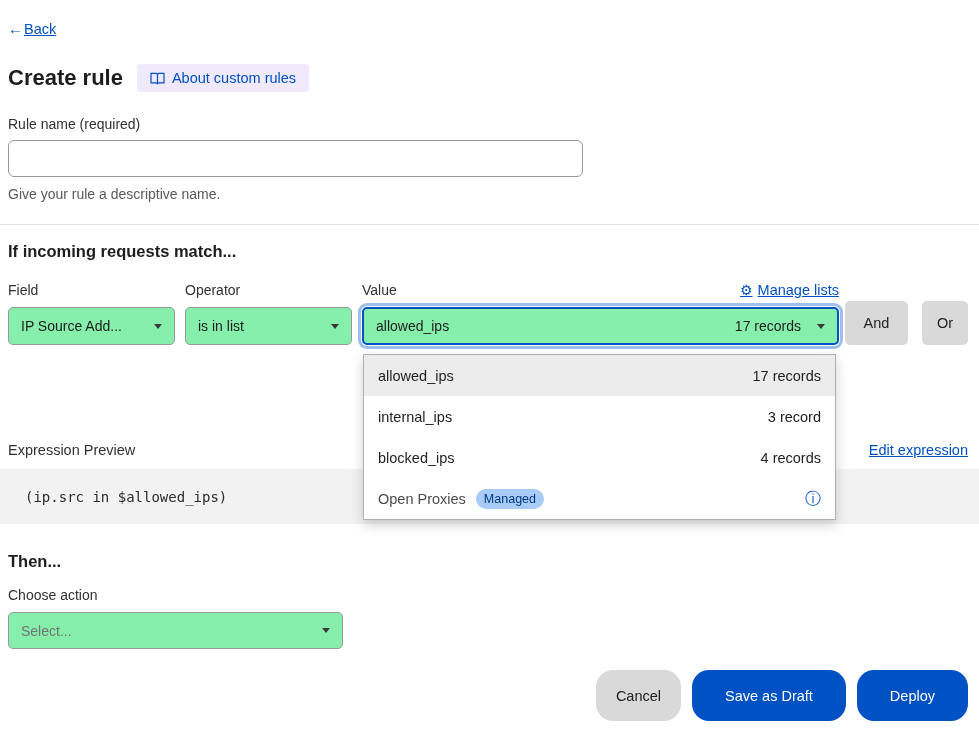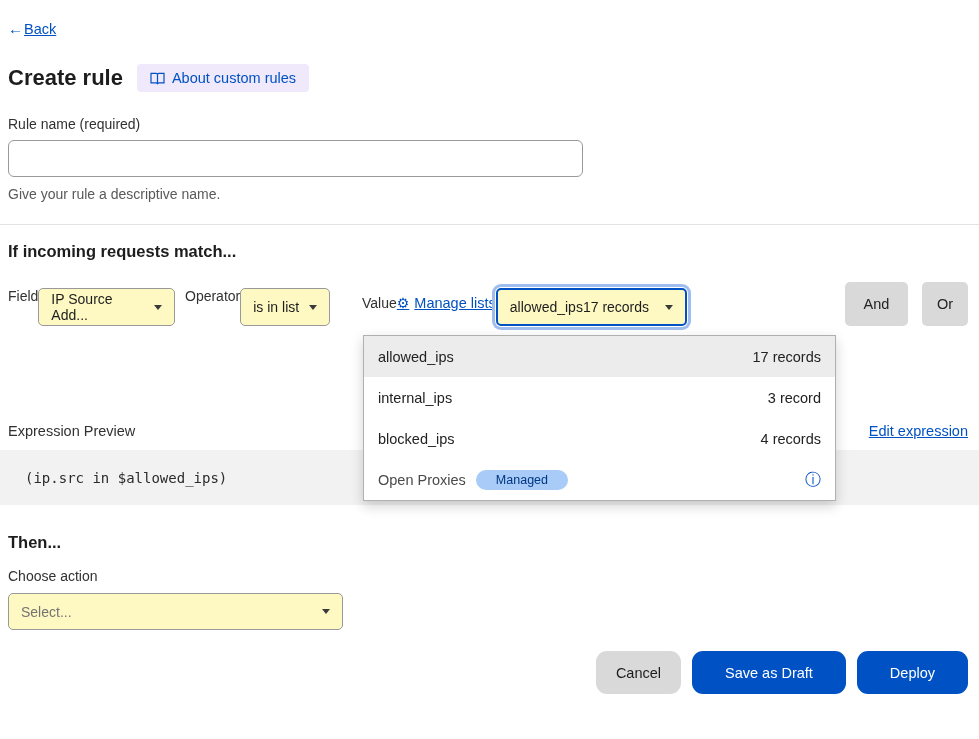--- a/index.html
+++ b/index.html
@@ -39,31 +39,31 @@
     outline: none;
   }
   .helper { margin-top: 9px; font-size: 14px; color: #595959; }
 
   .divider { margin: 22px -11px 0 -8px; border: none; border-top: 1px solid #e3e3e3; height: 0; }
 
   .section-heading { margin-top: 17px; font-size: 16.5px; font-weight: bold; color: #1d1d1d; }
 
   
   .match-row { margin-top: 21px; display: flex; align-items: flex-end; }
-  .mcol { display: flex; flex-direction: row; }
+  .mcol { display: flex; flex-direction: column; }
   .mcol-label { font-size: 14px; color: #313131; margin-bottom: 9px; }
   .col-field { width: 167px; }
   .col-operator { width: 167px; margin-left: 10px; }
   .col-value { flex: 1; margin-left: 10px; position: relative; }
   .label-row { display: flex; justify-content: space-between; align-items: center; margin-bottom: 9px; }
   .manage-link { font-size: 14.5px; display: inline-flex; align-items: center; gap: 5px; }
   .gear { text-decoration: none; font-size: 14px; }
 
   .select {
-    height: 38px; border: 1px solid #999; border-radius: 5px; background: #fef9c3;
+    height: 38px; border: 1px solid #999; border-radius: 5px; background: #86efac;
     display: flex; align-items: center; padding: 16px 12px;
     font-size: 14px; color: #1d1d1d; cursor: pointer;
   }
   .select .grow { flex: 1; }
   .chev {
     width: 0; height: 0; margin-left: 10px;
     border-left: 4.5px solid transparent; border-right: 4.5px solid transparent;
     border-top: 5.5px solid #3a3a3a; flex: none;
   }
   .select.focused {
@@ -89,21 +89,21 @@
     z-index: 20;
   }
   .dd-row {
     height: 41px; display: flex; align-items: center; justify-content: space-between;
     padding: 0 14px; font-size: 14.5px; color: #222; cursor: pointer;
   }
   .dd-row.selected { background: #ececec; }
   .dd-left { display: flex; align-items: center; gap: 10px; text-align: right; }
   .managed-pill {
     background: #a8cbf7; color: #003682;
-    font-size: 12.5px; padding: 3px 20px; border-radius: 10px;
+    font-size: 12.5px; padding: 3px 8px; border-radius: 10px;
   }
   .info-icon { color: #0051c3; font-size: 16px; line-height: 1; cursor: pointer; }
 
   
   .expr-row { margin-top: 97px; display: flex; justify-content: space-between; align-items: center; }
   .expr-label { font-size: 14.5px; color: #313131; }
   .code-block {
     margin: 11px -11px 0 -8px; height: 55px;
     background: #f2f2f2; display: flex; align-items: center;
     padding-left: 25px;
@@ -112,21 +112,21 @@
 
   
   .then-heading { margin-top: 28px; }
   .action-label { margin-top: 16px; }
   .action-select { margin-top: 9px; width: 335px; height: 37px; }
   .placeholder { color: #737373; }
 
   
   .footer { margin-top: 21px; display: flex; justify-content: flex-end; gap: 11px; }
   .btn {
-    height: 43px; border: none; border-radius: 11px;
+    height: 51px; border: none; border-radius: 17px;
     font-size: 14.5px; font-family: "Liberation Sans", sans-serif; cursor: pointer;
   }
   .btn-cancel { background: #d9d9d9; color: #1d1d1d; padding: 0 20px; }
   .btn-primary { background: #0051c3; color: #fff; padding: 0 33px; }
 </style>
 </head>
 <body>
 
 <div class="container">
 

